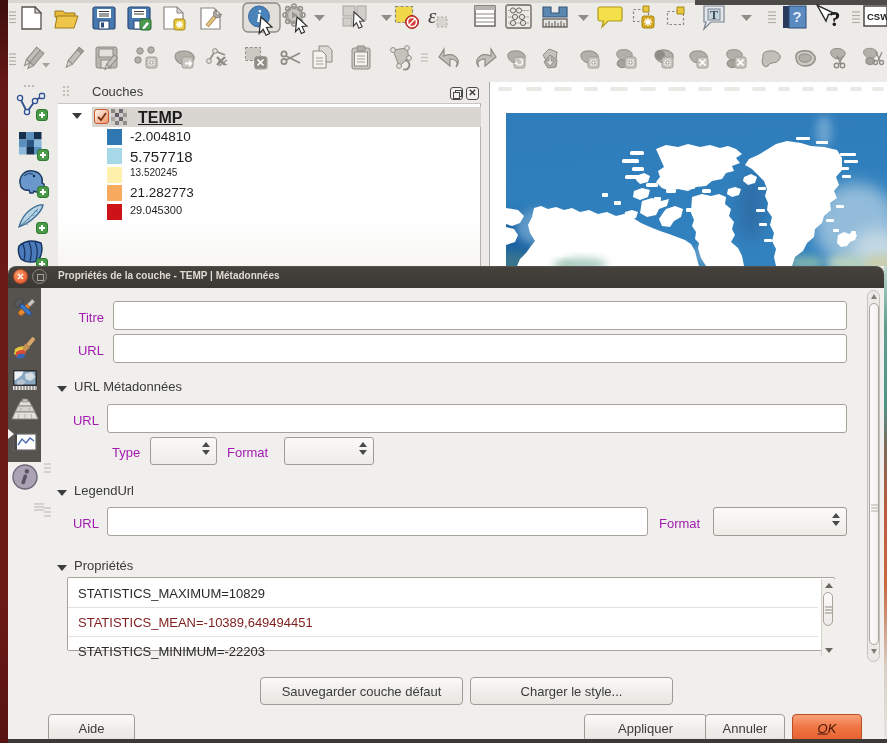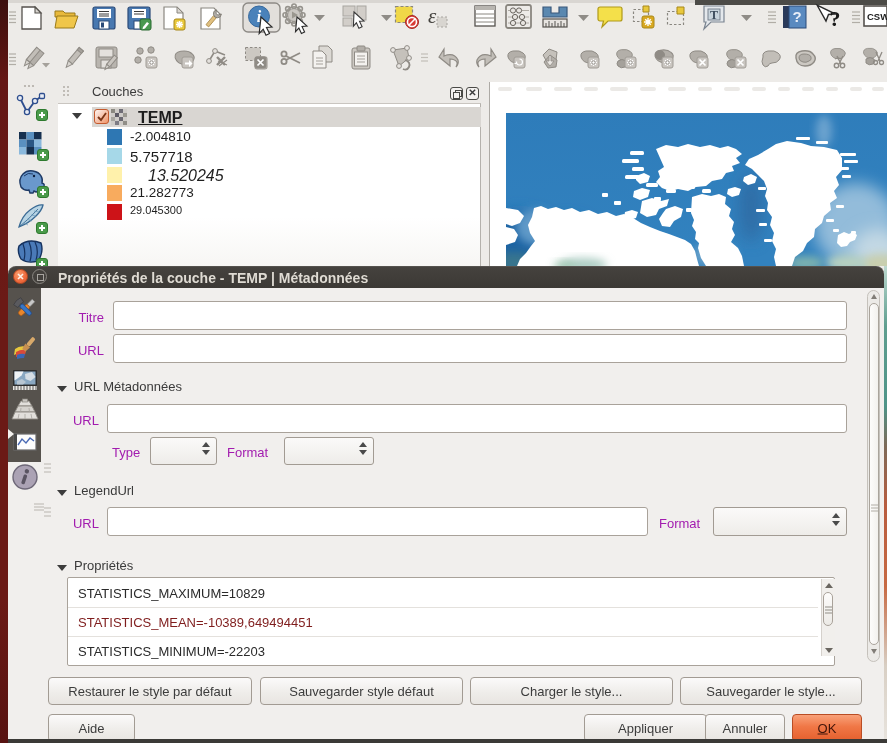--- a/index.html
+++ b/index.html
@@ -551,21 +551,21 @@
     <rect x="4" y="12" width="4" height="4" fill="#7e7c84"></rect>
       <rect x="12" y="12" width="4" height="4" fill="#908e88"></rect>
   </svg>
   <div class="abs" style="left:80px;top:27px;font-size:16px;font-weight:bold;color:#1c1c1c;text-decoration:underline;">TEMP</div>
 
   <div class="abs" style="left:49px;top:47px;width:15px;height:16px;background:#2e77b3;"></div>
   <div class="abs" style="left:72px;top:47px;font-size:13.5px;color:#1f1f1f;">-2.004810</div>
   <div class="abs" style="left:49px;top:66px;width:15px;height:16px;background:#a6d8e8;"></div>
   <div class="abs" style="left:72px;top:66px;font-size:15px;color:#1f1f1f;">5.757718</div>
   <div class="abs" style="left:49px;top:85px;width:15px;height:16px;background:#fff1ab;"></div>
-  <div class="abs" style="left:90px;top:85px;font-size:16px;color:#1f1f1f;font-style:italic;">13.520245</div>
+  <div class="abs" style="left:72px;top:85px;font-size:10px;color:#1f1f1f;">13.520245</div>
   <div class="abs" style="left:49px;top:103px;width:15px;height:16px;background:#f8ab5e;"></div>
   <div class="abs" style="left:72px;top:103px;font-size:13.5px;color:#1f1f1f;">21.282773</div>
   <div class="abs" style="left:49px;top:122px;width:15px;height:16px;background:#cd1318;"></div>
   <div class="abs" style="left:72px;top:122px;font-size:11px;color:#1f1f1f;">29.045300</div>
 </div>
 
 <div class="abs" style="left:489px;top:82px;width:1px;height:184px;background:#adaaa5;"></div>
 <div class="abs" style="left:490px;top:82px;width:397px;height:184px;background:#ffffff;"></div>
 <svg width="397" height="12" style="left:490px;top:86px;">
   <g fill="#ebe9e6">
@@ -687,21 +687,21 @@
 
   <div class="abs" style="left:0;top:0;width:876px;height:22px;background:linear-gradient(#45423e,#3c3935);border-radius:8px 8px 0 0;border-top:1px solid #55524e;box-sizing:border-box;"></div>
   <div class="abs" style="left:5px;top:3px;width:15px;height:15px;border-radius:50%;background:radial-gradient(circle at 35% 30%,#f89b6c,#ef6b3d 60%,#d8562c);border:1px solid #b84a24;box-sizing:border-box;">
     <svg width="15" height="15" style="left:-1px;top:-1px;">
         <path d="M5 5 L10 10 M10 5 L5 10" stroke="#fdf0e8" stroke-width="1.6"></path>
       </svg>
   </div>
   <div class="abs" style="left:24px;top:3px;width:15px;height:15px;border-radius:50%;border:1px solid #8a8781;background:#44413d;box-sizing:border-box;">
     <div class="abs" style="left:4px;top:4px;width:5px;height:5px;border:1px solid #a8a5a0;"></div>
   </div>
-  <div class="abs" style="left:50px;top:4px;font-size:14px;font-weight:bold;color:#dfdbd3;">Propriétés de la couche - TEMP | Métadonnées</div>
+  <div class="abs" style="left:50px;top:4px;font-size:10px;font-weight:bold;color:#dfdbd3;">Propriétés de la couche - TEMP | Métadonnées</div>
 
   <div class="abs" style="left:0;top:22px;width:876px;height:455px;background:#f1efed;"></div>
 
   <div class="abs" style="left:0;top:22px;width:33px;height:174px;background:#56524d;"></div>
 
   <div class="abs" style="left:0;top:196px;width:33px;height:35px;background:#f1efed;"></div>
 
   <svg width="26" height="26" viewBox="0 0 26 26" style="left:4px;top:30px;">
     <g transform="rotate(45 13 13)">
         <rect x="11.2" y="1" width="3.6" height="7" fill="#c8c8c8" stroke="#8a8a8a" stroke-width="0.6"></rect>
@@ -818,21 +818,21 @@
   <div class="inp" style="left:99px;top:241px;width:541px;height:29px;"></div>
   <div class="lbl" style="left:651px;top:250px;">Format</div>
   <div class="combo" style="left:705px;top:241px;width:134px;height:29px;">
       <div class="spin" style="top:5px;">
         <div class="su"></div>
         <div class="sd"></div>
       </div>
     </div>
 
   <div class="sect" style="left:49px;top:292px;"><span class="tri"></span>Propriétés</div>
-  <div class="abs" style="left:59px;top:311px;width:768px;height:89px;background:#fff;border:1px solid #a9a29a;border-radius:2px;box-sizing:border-box;">
+  <div class="abs" style="left:59px;top:311px;width:768px;height:74px;background:#fff;border:1px solid #a9a29a;border-radius:2px;box-sizing:border-box;">
     <div class="abs" style="left:10px;top:8px;font-size:13px;color:#2a2a2a;">STATISTICS_MAXIMUM=10829</div>
     <div class="abs" style="left:0px;top:29px;width:750px;height:1px;background:#e4e1dd;"></div>
     <div class="abs" style="left:10px;top:37px;font-size:13px;color:#7f1d1d;">STATISTICS_MEAN=-10389,649494451</div>
     <div class="abs" style="left:0px;top:58px;width:750px;height:1px;background:#e4e1dd;"></div>
     <div class="abs" style="left:10px;top:66px;font-size:13px;color:#2a2a2a;">STATISTICS_MINIMUM=-22203</div>
 
     <div class="abs" style="left:753px;top:1px;width:13px;height:77px;background:#f1efec;border-left:1px solid #d5d1cc;">
       <div class="abs" style="left:1px;top:0px;width:11px;height:12px;">
           <div style="margin:4px auto 0;width:0;height:0;border-left:4px solid transparent;border-right:4px solid transparent;border-bottom:5px solid #6a6660;"></div>
         </div>
@@ -844,43 +844,37 @@
               <line x1="0" y1="7" x2="7" y2="7"></line>
             </g>
           </svg>
       </div>
       <div class="abs" style="left:1px;top:65px;width:11px;height:12px;">
           <div style="margin:4px auto 0;width:0;height:0;border-left:4px solid transparent;border-right:4px solid transparent;border-top:5px solid #6a6660;"></div>
         </div>
     </div>
   </div>
 
-  <div class="btn" style="left:40px;top:411px;width:204px;height:28px;">
-      <span>Restaurer le style par défaut</span>
-    </div>
   <div class="btn" style="left:252px;top:411px;width:203px;height:28px;">
-      <span>Sauvegarder style défaut</span>
+      <span>Sauvegarder couche défaut</span>
     </div>
   <div class="btn" style="left:462px;top:411px;width:203px;height:28px;">
       <span>Charger le style...</span>
     </div>
-  <div class="btn" style="left:672px;top:411px;width:182px;height:28px;">
-      <span>Sauvegarder le style...</span>
-    </div>
 
   <div class="btn" style="left:40px;top:448px;width:87px;height:28px;">
       <span>Aide</span>
     </div>
   <div class="btn" style="left:576px;top:448px;width:123px;height:28px;">
       <span>Appliquer</span>
     </div>
   <div class="btn" style="left:697px;top:448px;width:80px;height:28px;">
       <span>Annuler</span>
     </div>
-  <div class="btn" style="left:784px;top:448px;width:70px;height:28px;background:linear-gradient(#f9a179,#f07746 45%,#e55f2d);border-color:#b94d24;color:#41150a;">
+  <div class="btn" style="left:784px;top:448px;width:70px;height:28px;background:linear-gradient(#f9a179,#f07746 45%,#e55f2d);border-color:#b94d24;color:#41150a;font-style:italic;">
       <span><u>O</u>K</span>
     </div>
 
   <div class="abs" style="left:859px;top:24px;width:13px;height:372px;background:#eceae7;border:1px solid #c5c1bb;border-radius:6.5px;box-sizing:border-box;"></div>
   <div class="abs" style="left:862.5px;top:28px;width:7px;height:7px;">
       <div style="width:0;height:0;border-left:3.5px solid transparent;border-right:3.5px solid transparent;border-bottom:5px solid #817d77;"></div>
     </div>
   <div class="abs" style="left:862.5px;top:383px;width:7px;height:7px;">
       <div style="width:0;height:0;border-left:3.5px solid transparent;border-right:3.5px solid transparent;border-top:5px solid #817d77;"></div>
     </div>

